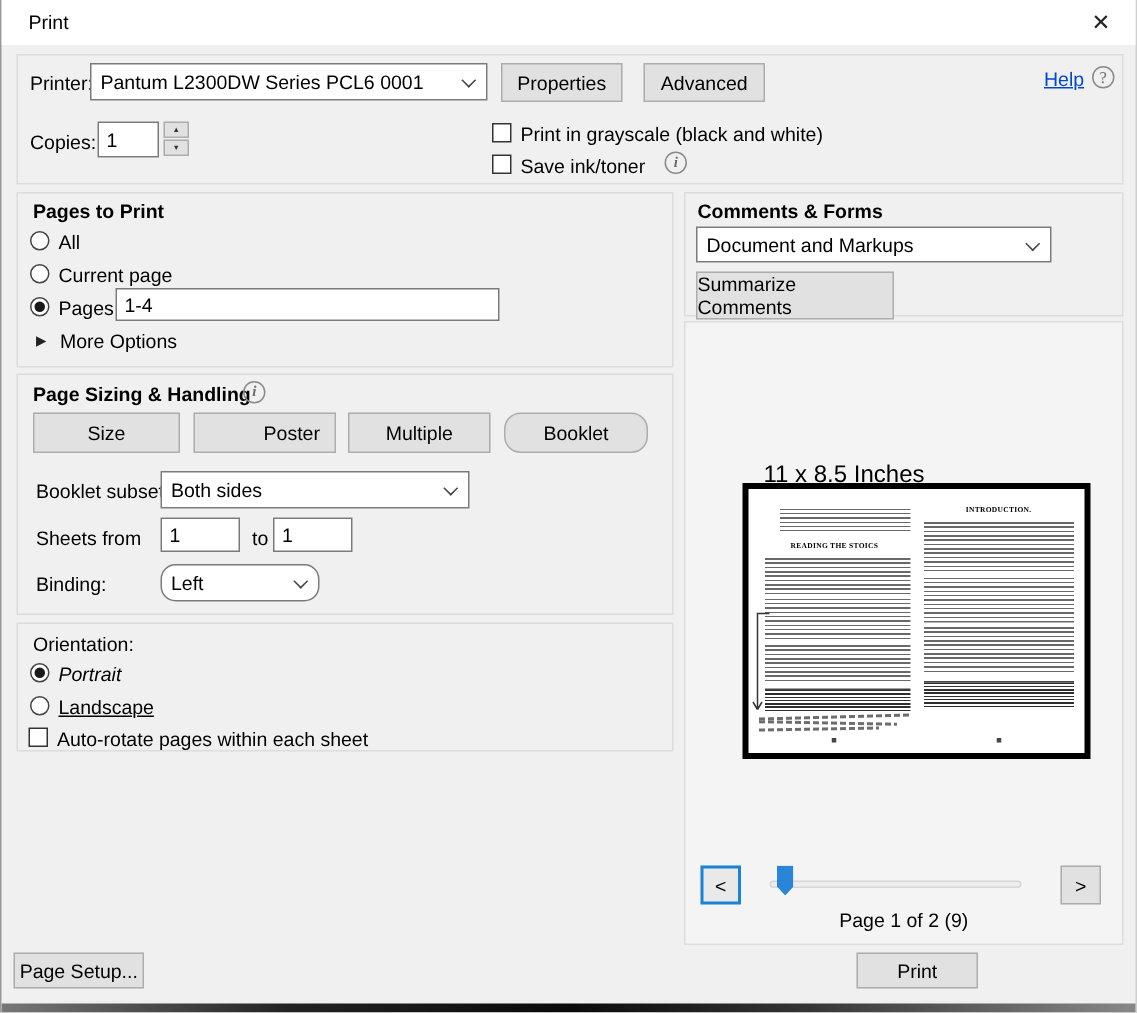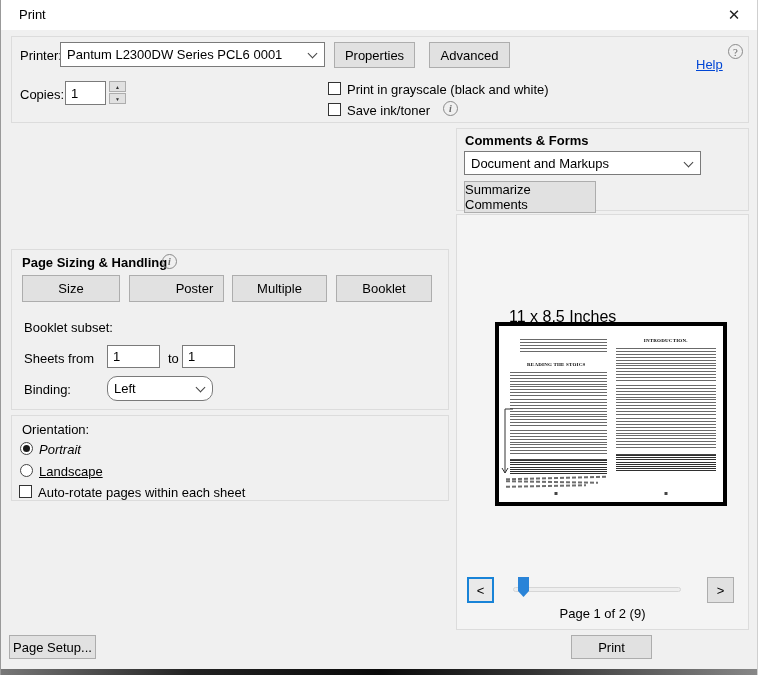--- a/index.html
+++ b/index.html
@@ -87,47 +87,63 @@
   </div>
 
   <div class="panel" style="left:10px; top:36px; width:738px; height:87px;">
     <span class="lbl" style="left:8px; top:11px;">Printer:</span>
     <div class="combo" style="left:48px; top:5px; width:265px; height:25px;">
       <span style="overflow:hidden; white-space:nowrap;">Pantum L2300DW Series PCL6 0001</span>
       <span class="chev"></span>
     </div>
     <div class="btn" style="left:322px; top:5px; width:81px; height:26px;">Properties</div>
     <div class="btn" style="left:417px; top:5px; width:81px; height:26px;">Advanced</div>
-    <span class="help-link" style="left:684px; top:8px;margin-top:12px;">Help</span>
+    <span class="help-link" style="left:684px; top:8px;">Help</span>
     <span class="circle-icon qmark" style="left:716px; top:7px;">?</span>
 
     <span class="lbl" style="left:8px; top:50px;">Copies:</span>
     <input class="tinput" style="left: 53px; top: 44px; width: 41px; height: 24px;" value="1">
     <div id="spinner" style="left:97px; top:44px;">
       <div class="sp" style="top:0;">▲</div>
       <div class="sp" style="top:12px;">▼</div>
     </div>
 
     <span class="checkbox" style="left:316px; top:45px;"></span>
     <span class="lbl" style="left:335px; top:45px;">Print in grayscale (black and white)</span>
     <span class="checkbox" style="left:316px; top:66px;"></span>
     <span class="lbl" style="left:335px; top:66px;">Save ink/toner</span>
     <span class="circle-icon" style="left:431px; top:64px;">i</span>
   </div>
 
+  <div class="panel" style="left:10px; top:128px; width:438px; height:117px;">
+    <span class="panel-title abs" style="left:10px; top:4px;">Pages to Print</span>
+    <span class="radio" style="left:8px; top:25px;"></span>
+    <span class="lbl" style="left:27px; top:25px;">All</span>
+    <span class="radio" style="left:8px; top:47px;"></span>
+    <span class="lbl" style="left:27px; top:47px;">Current page</span>
+    <span class="radio sel" style="left:8px; top:69px;"></span>
+    <span class="lbl" style="left:27px; top:69px;">Pages</span>
+    <input class="tinput" style="left: 65px; top: 63px; width: 256px; height: 22px;" value="1-4">
+    <span class="tri" style="left:12px; top:93px;">▶</span>
+    <span class="lbl" style="left:28px; top:91px;">More Options</span>
+  </div>
 
   <div class="panel" style="left:10px; top:249px; width:438px; height:161px;">
     <span class="panel-title abs" style="left:10px; top:5px;">Page Sizing &amp; Handling</span>
     <span class="circle-icon" style="left:150px; top:4px;">i</span>
     <div class="btn" style="left:10px; top:25px; width:98px; height:27px;">Size</div>
     <div class="btn" style="left:117px; top:25px; width:95px; height:27px;padding-left:36px;">Poster</div>
     <div class="btn" style="left:220px; top:25px; width:95px; height:27px;">Multiple</div>
-    <div class="btn" style="left:324px; top:25px; width:96px; height:27px;">Booklet</div>
+    <div class="btn" style="left:324px; top:25px; width:96px; height:27px;border-radius:11px;">Booklet</div>
 
     <span class="lbl" style="left:12px; top:70px;">Booklet subset:</span>
+    <div class="combo" style="left:95px; top:64px; width:206px; height:25px;">
+      <span>Both sides</span>
+      <span class="chev"></span>
+    </div>
 
     <span class="lbl" style="left:12px; top:101px;">Sheets from</span>
     <input class="tinput" style="left: 95px; top: 95px; width: 53px; height: 23px;" value="1">
     <span class="lbl" style="left:156px; top:101px;">to</span>
     <input class="tinput" style="left: 170px; top: 95px; width: 53px; height: 23px;" value="1">
 
     <span class="lbl" style="left:12px; top:132px;">Binding:</span>
     <div class="combo" style="left:95px; top:126px; width:106px; height:25px;border-radius:10px;">
       <span>Left</span>
       <span class="chev"></span>

